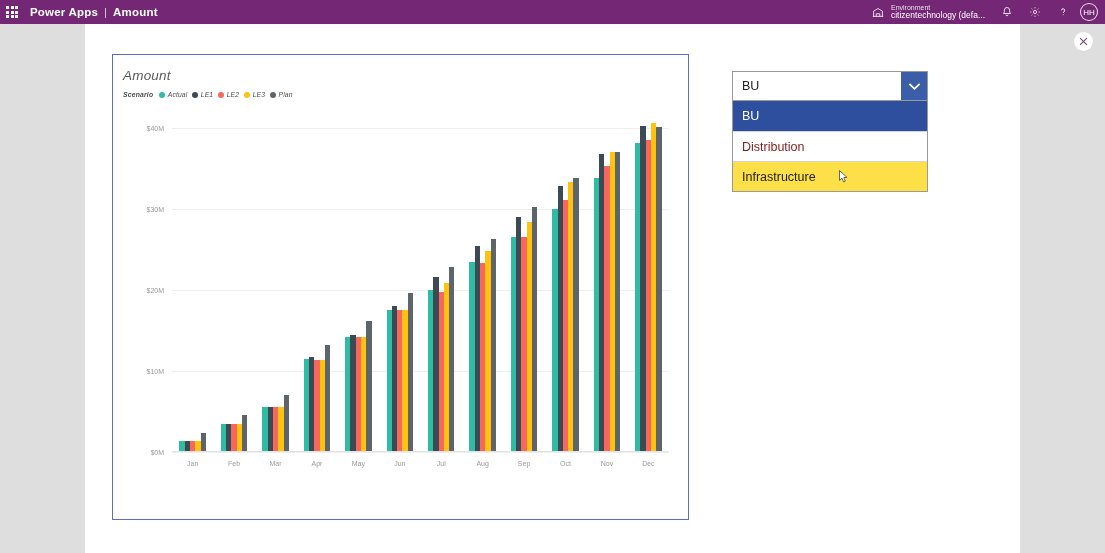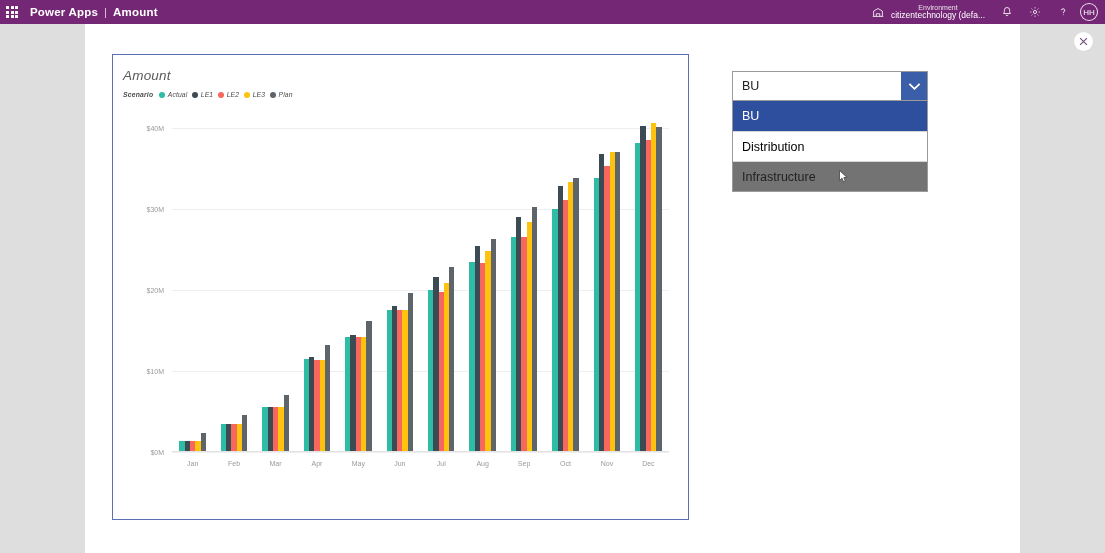--- a/index.html
+++ b/index.html
@@ -33,21 +33,21 @@
     gap: 1.5px;
   }
   .waffle-grid i { background: #ffffff; border-radius: 0.5px; display: block; width: 3px; height: 3px; }
 
   .brand { display: flex; align-items: center; margin-left: 6px; font-size: 11.5px; }
   .brand .app-name { font-weight: bold; letter-spacing: .2px; }
   .brand .sep { margin: 0 6px; opacity: .75; font-weight: 300; }
   .brand .doc-name { font-weight: bold; letter-spacing: .2px; }
 
   .topbar-right {
-    margin-left: auto; display: flex; align-items: center; height: 24px; text-align: center;
+    margin-left: auto; display: flex; align-items: center; height: 24px;
   }
   .env-block { display: flex; align-items: center; padding: 0 8px; height: 24px; cursor: pointer; }
   .env-icon { width: 14px; height: 14px; margin-right: 6px; opacity: .95; }
   .env-text { line-height: 1.05; }
   .env-label { font-size: 7px; opacity: .85; display: block; }
   .env-value { font-size: 8.5px; display: block; }
 
   .tb-icon {
     width: 28px; height: 24px;
     display: flex; align-items: center; justify-content: center;
@@ -168,25 +168,25 @@
     width: 26px; height: 28px; background: #3b5ea8;
     display: flex; align-items: center; justify-content: center;
     cursor: pointer; flex: 0 0 auto; margin-right: 0px;
   }
   .dd-list {
     border: 1px solid #9a9a9a; border-top: none;
     background: #ffffff;
   }
   .dd-option {
     height: 30px; display: flex; align-items: center;
-    padding-left: 9px; font-size: 12.5px; color: #000000;
+    padding-left: 9px; font-size: 12.5px; color: #7f1d1d;
     cursor: pointer; position: relative;
   }
   .dd-option.selected { background: #2d4f9e; color: #ffffff; }
-  .dd-option.hover { background: #737373; color: #222222; }
+  .dd-option.hover { background: #fde047; color: #222222; }
   .dd-option + .dd-option { border-top: 1px solid #d6d6d6; }
 
   .cursor-arrow {
     position: absolute; pointer-events: none;
     left: 80px; top: 8px; width: 9px; height: 13px;
   }
 </style>
 </head>
 <body>
 

